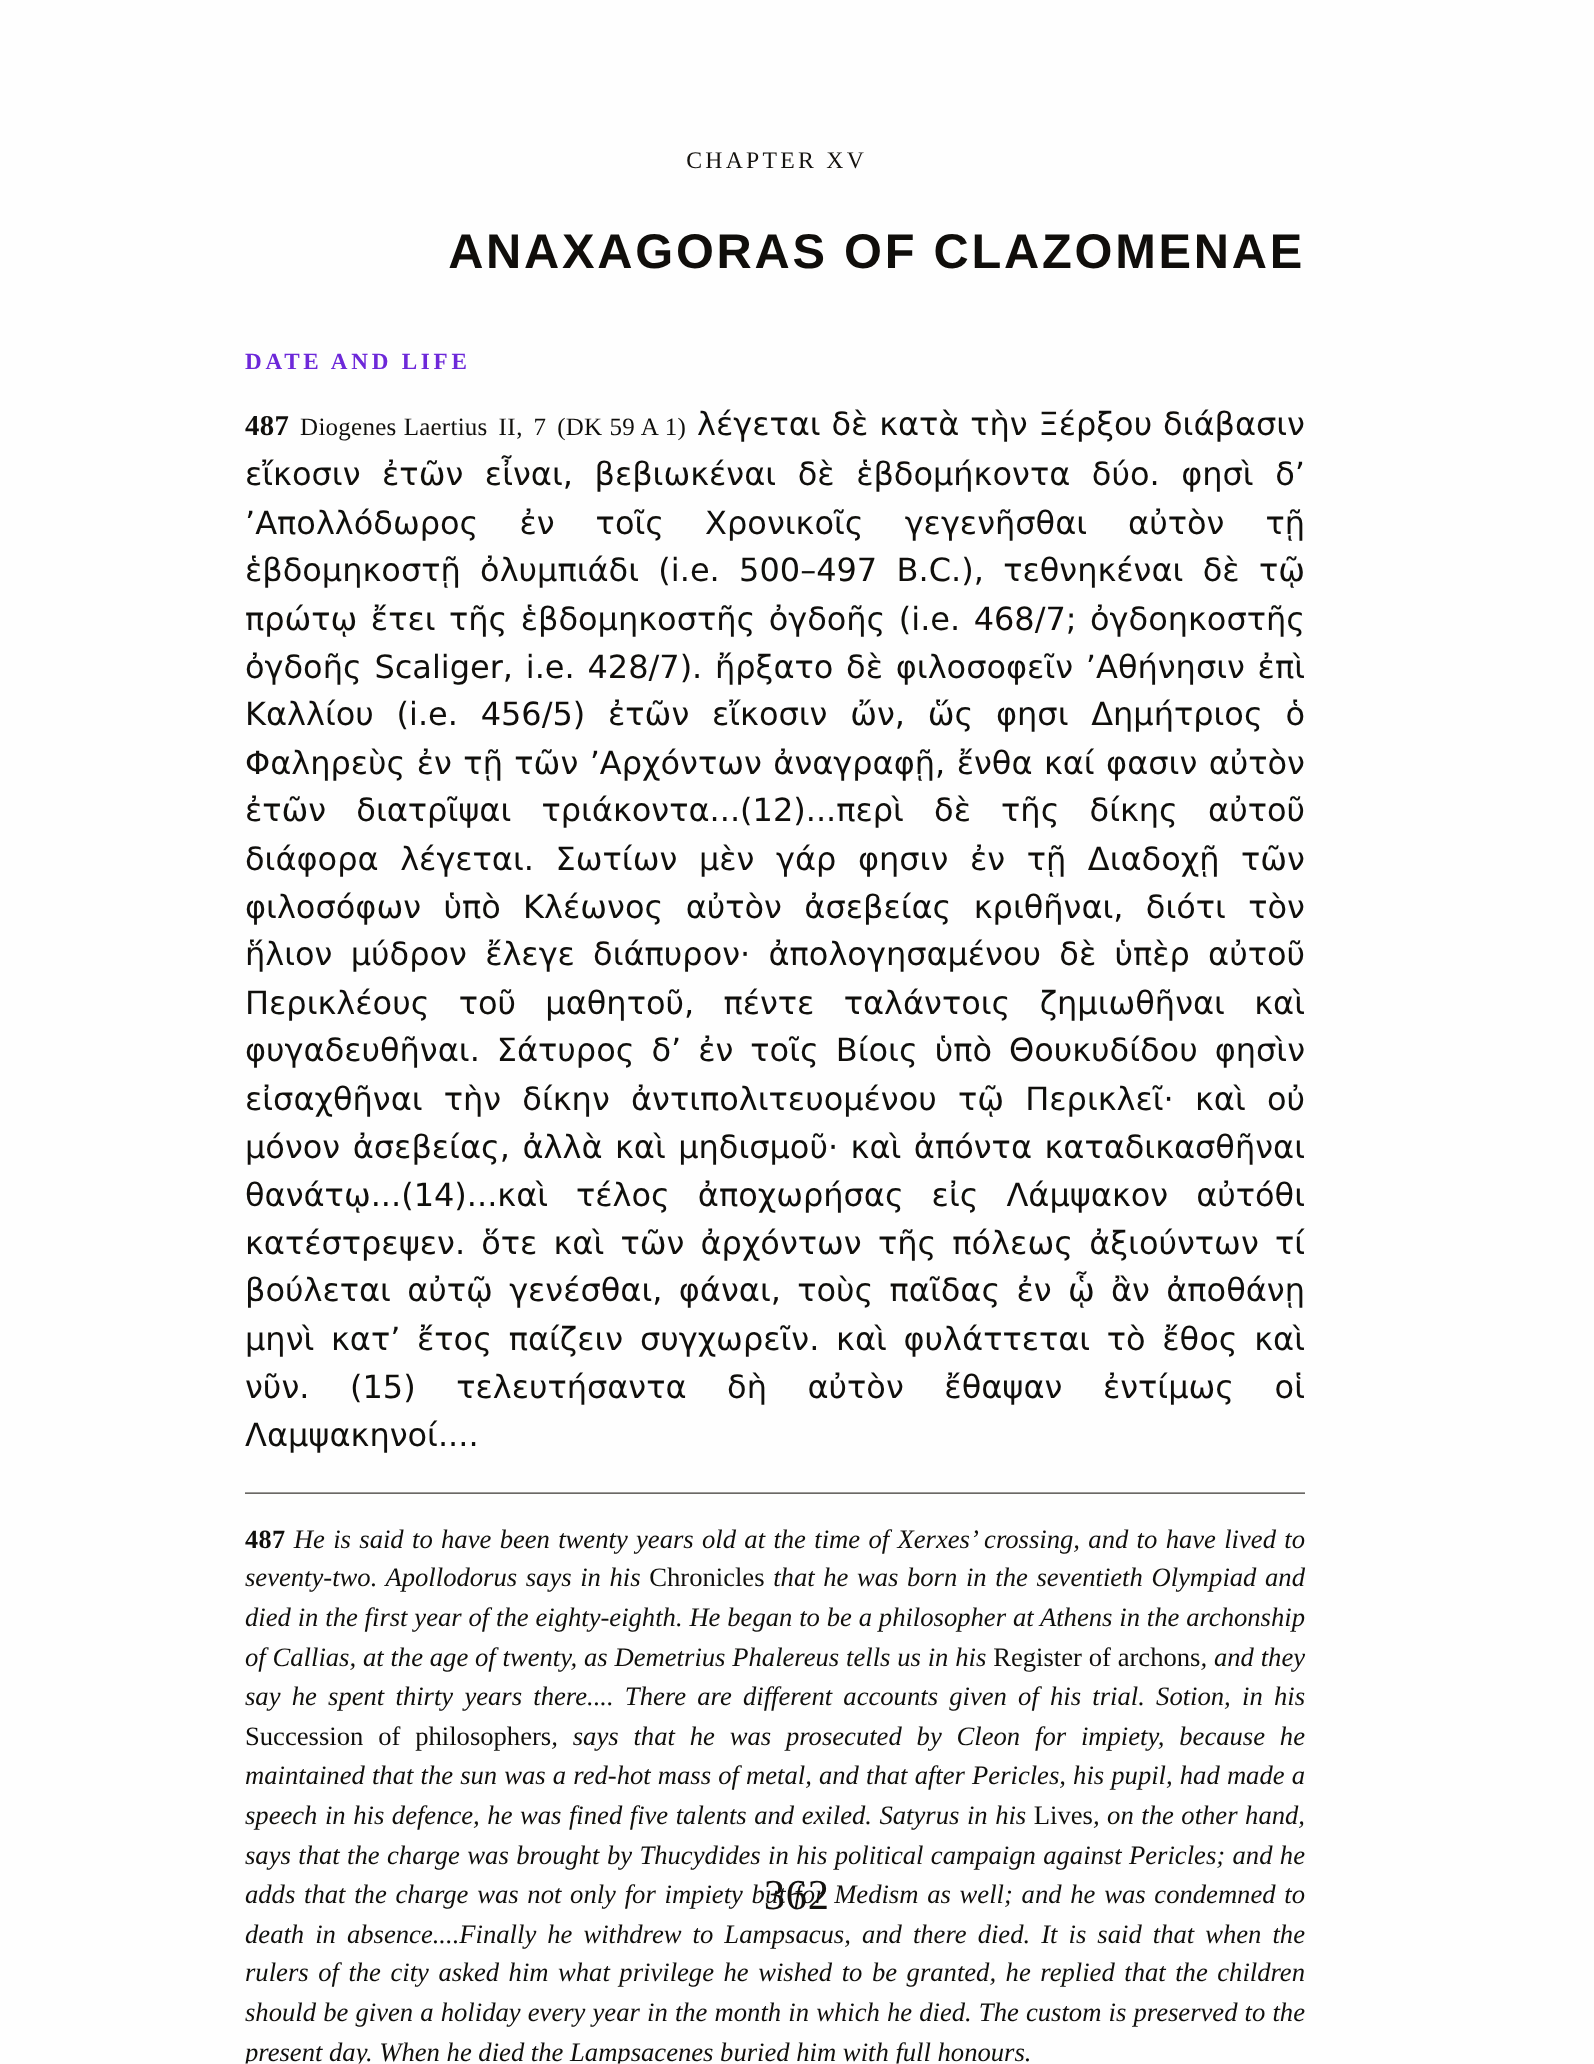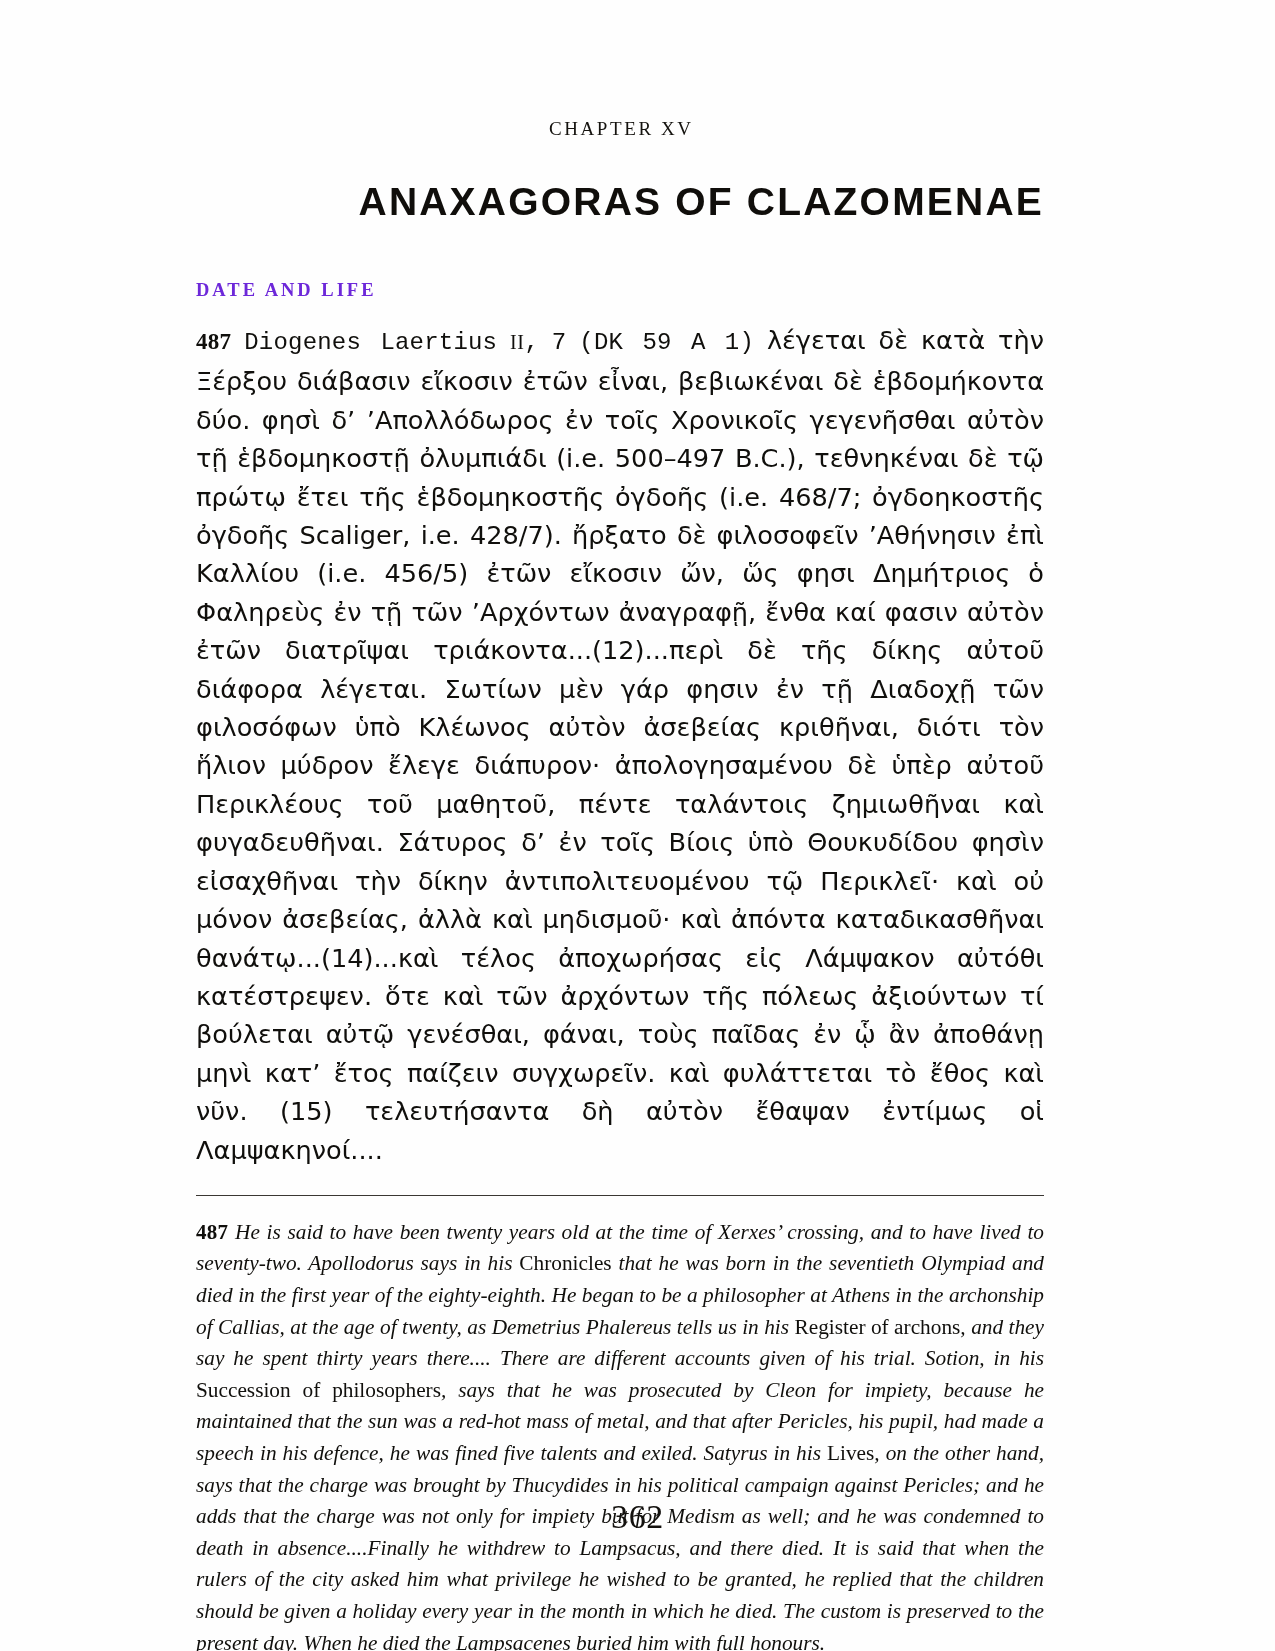--- a/index.html
+++ b/index.html
@@ -63,22 +63,22 @@
     text-justify: inter-word;
     hyphens: none;
   }
   .greek-block .entry-num {
     font-family: "Liberation Serif", serif;
     font-weight: bold;
     font-size: 23px;
     letter-spacing: 0.3px;
   }
   .greek-block .roman {
-    font-family: Liberation Mono, monospace;
-    font-size: 24px;
+    font-family: Liberation Serif, serif;
+    font-size: 20px;
     letter-spacing: 0.2px;
   }
   .greek-block .smallcap {
     font-family: "Liberation Serif", serif;
     font-size: 20px;
     letter-spacing: 0.5px;
     margin-top: 42px;
   }
 
   

